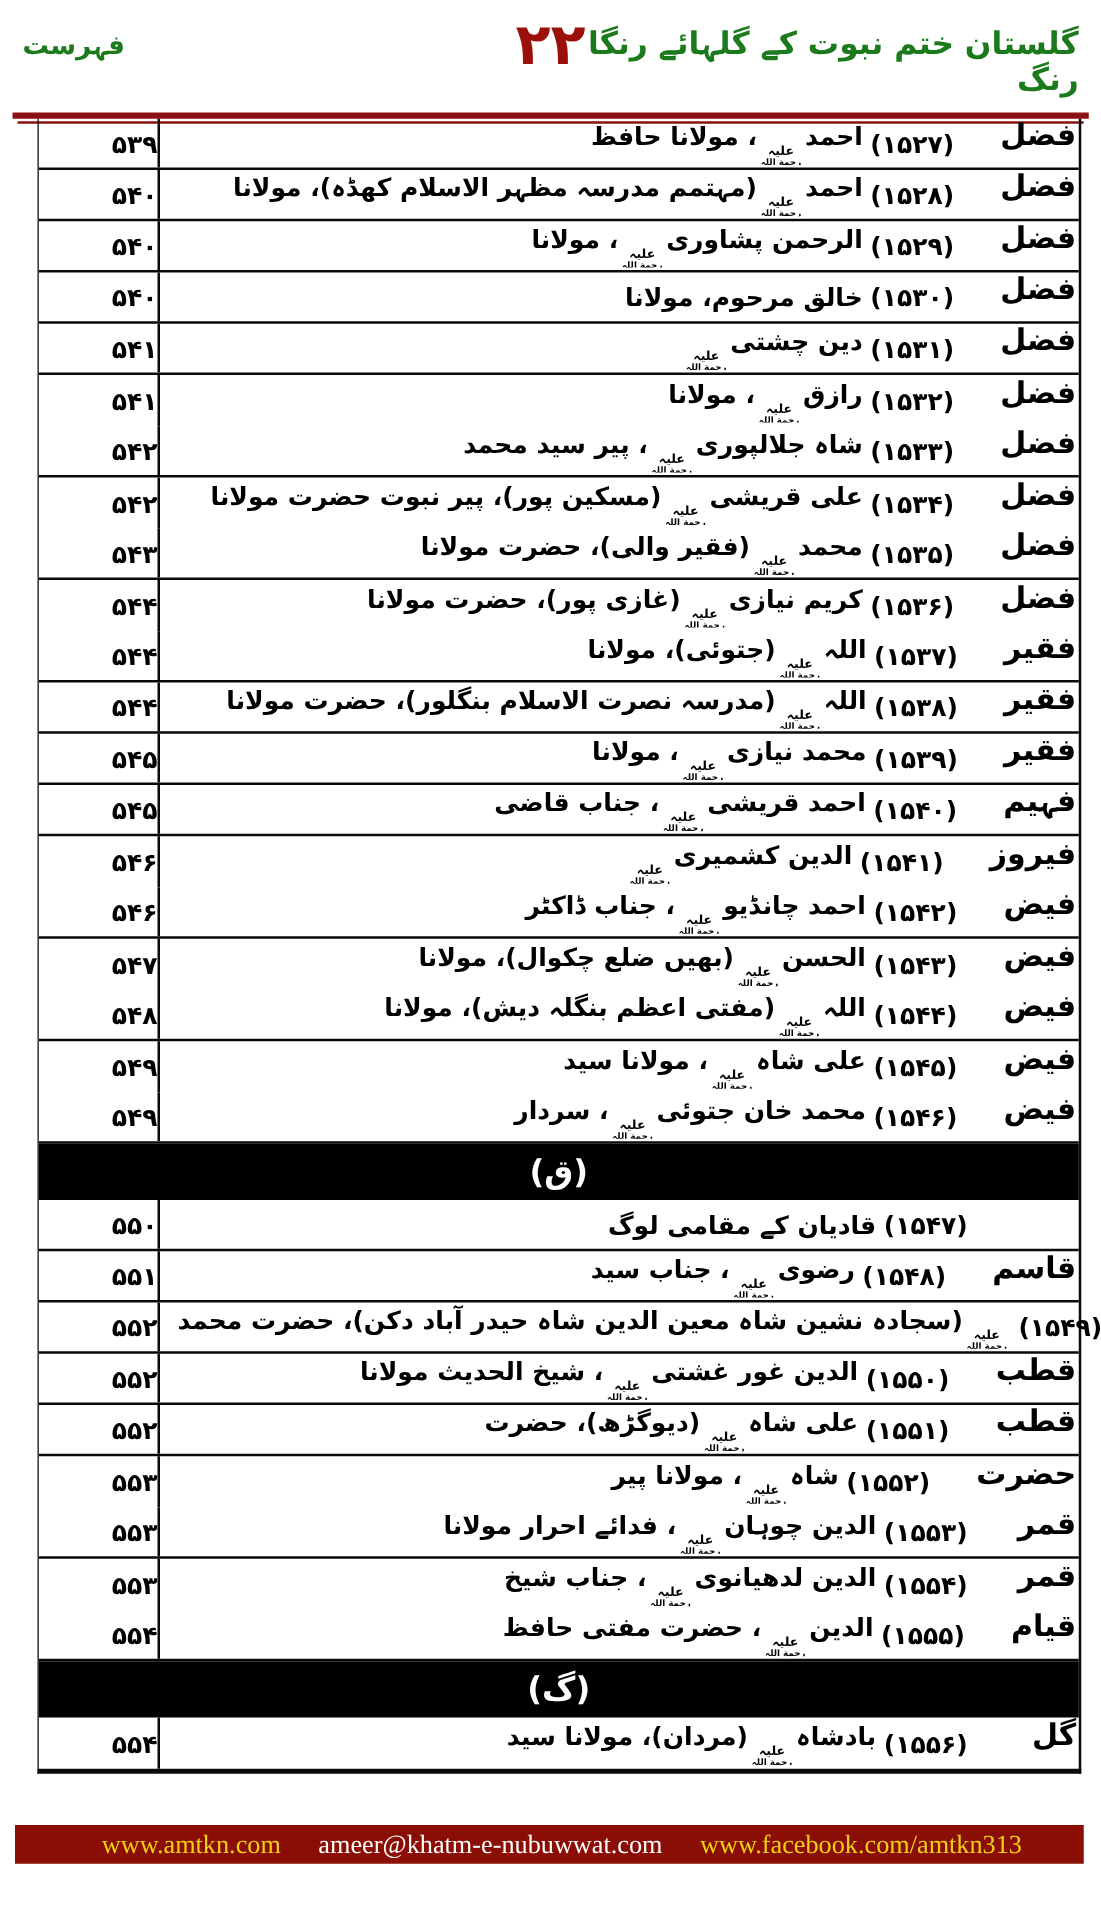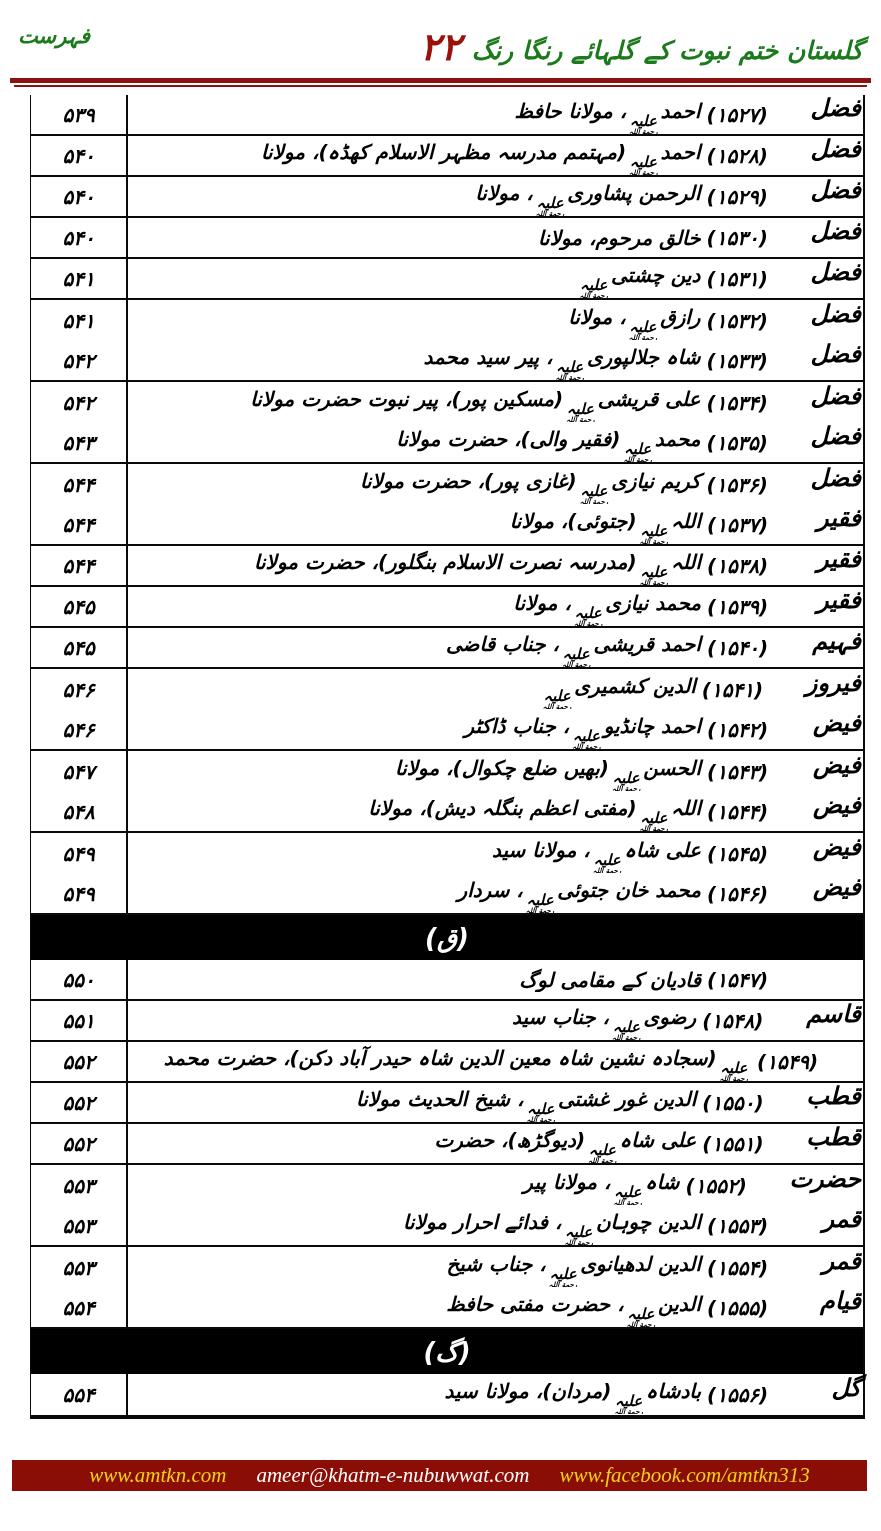--- a/index.html
+++ b/index.html
@@ -8,57 +8,57 @@
     --rule-red:#8a1212;
     --footer-bg:#8b0e06;
     --footer-yellow:#f0d116;
     --footer-white:#ffffff;
     --line-black:#0a0a0a;
   }
   *{margin:0;padding:0;box-sizing:border-box;}
   html,body{background:#ffffff;}
   body{width:881px;height:1531px;position:relative;overflow:hidden;
        font-family:"DejaVu Sans",sans-serif;}
-  .page{position:absolute;inset:0;background:#fff;font-style:italic;}
+  .page{position:absolute;inset:0;background:#fff;}
 
   
   .header{display:grid;grid-template-columns:1fr auto 1fr;align-items:flex-start;
           padding:10px 18px 0 18px;}
   .hdr-label{justify-self:start;color:var(--accent-green);font-size:21px;font-weight:bold;
              direction:rtl;margin-top:14px;}
-  .hdr-page{justify-self:center;color:var(--accent-red);font-size:38px;font-weight:bold;
-            line-height:1;margin-top:18px;letter-spacing:2px;}
+  .hdr-page{justify-self:center;color:var(--accent-red);font-size:46px;font-weight:bold;
+            line-height:1;margin-top:2px;letter-spacing:2px;}
   .hdr-title{justify-self:end;color:var(--accent-green);font-size:25px;font-weight:bold;
-             direction:rtl;margin-top:26px;}
+             direction:rtl;margin-top:10px;}
 
   .rule-wrap{margin-top:12px;}
   .rule-thick{height:5px;background:var(--rule-red);margin:0 10px;}
   .rule-thin{height:2px;background:var(--rule-red);margin:2px 14px 0 14px;}
 
   
   .toc{position:absolute;left:30px;right:16px;top:95px;
        border-left:1px solid var(--line-black);
        border-right:2px solid var(--line-black);
        border-bottom:4px solid var(--line-black);}
   .row{display:flex;direction:ltr;height:41px;align-items:center;}
   .row.divider{border-bottom:2px solid var(--line-black);}
   .cell-page{flex:0 0 97px;height:100%;border-right:2px solid var(--line-black);
-             display:flex;align-items:center;justify-content:center;
+             display:flex;align-items:center;
              font-size:20px;font-weight:bold;direction:rtl;color:#000;}
   .cell-text{flex:1;height:100%;direction:rtl;display:flex;align-items:center;
              padding:0 2px 0 14px;color:#000;overflow:visible;}
   .lead{flex:0 0 50px;font-size:24px;font-weight:bold;
         transform:translateY(-7px);white-space:nowrap;overflow:visible;}
   .serial{flex:0 0 104px;text-align:left;font-size:20px;font-weight:bold;
           white-space:nowrap;}
   .name-wrap{flex:1;font-size:20px;font-weight:bold;white-space:nowrap;overflow:hidden;
              padding-right:6px;}
   .hon{display:inline-flex;flex-direction:column;align-items:center;line-height:1;
        font-weight:bold;vertical-align:-6px;margin:0 3px;transform:translateY(2px);}
-  .hon .hon-top{font-size:15px;margin-top:16px;}
+  .hon .hon-top{font-size:10px;margin-top:16px;}
   .hon .hon-bottom{font-size:7px;}
 
   .section-bar{height:45px;background:#000;color:#fff;display:flex;align-items:center;
                justify-content:center;font-size:26px;font-weight:bold;direction:rtl;}
 
   
   .footer-bar{position:absolute;left:12px;right:14px;top:1460px;height:31px;
               background:var(--footer-bg);display:flex;align-items:center;justify-content:center;
               gap:30px;font-family:"Liberation Serif","DejaVu Serif",serif;font-size:21px;padding-left:20px;}
   .footer-bar .yellow{color:var(--footer-yellow);}

